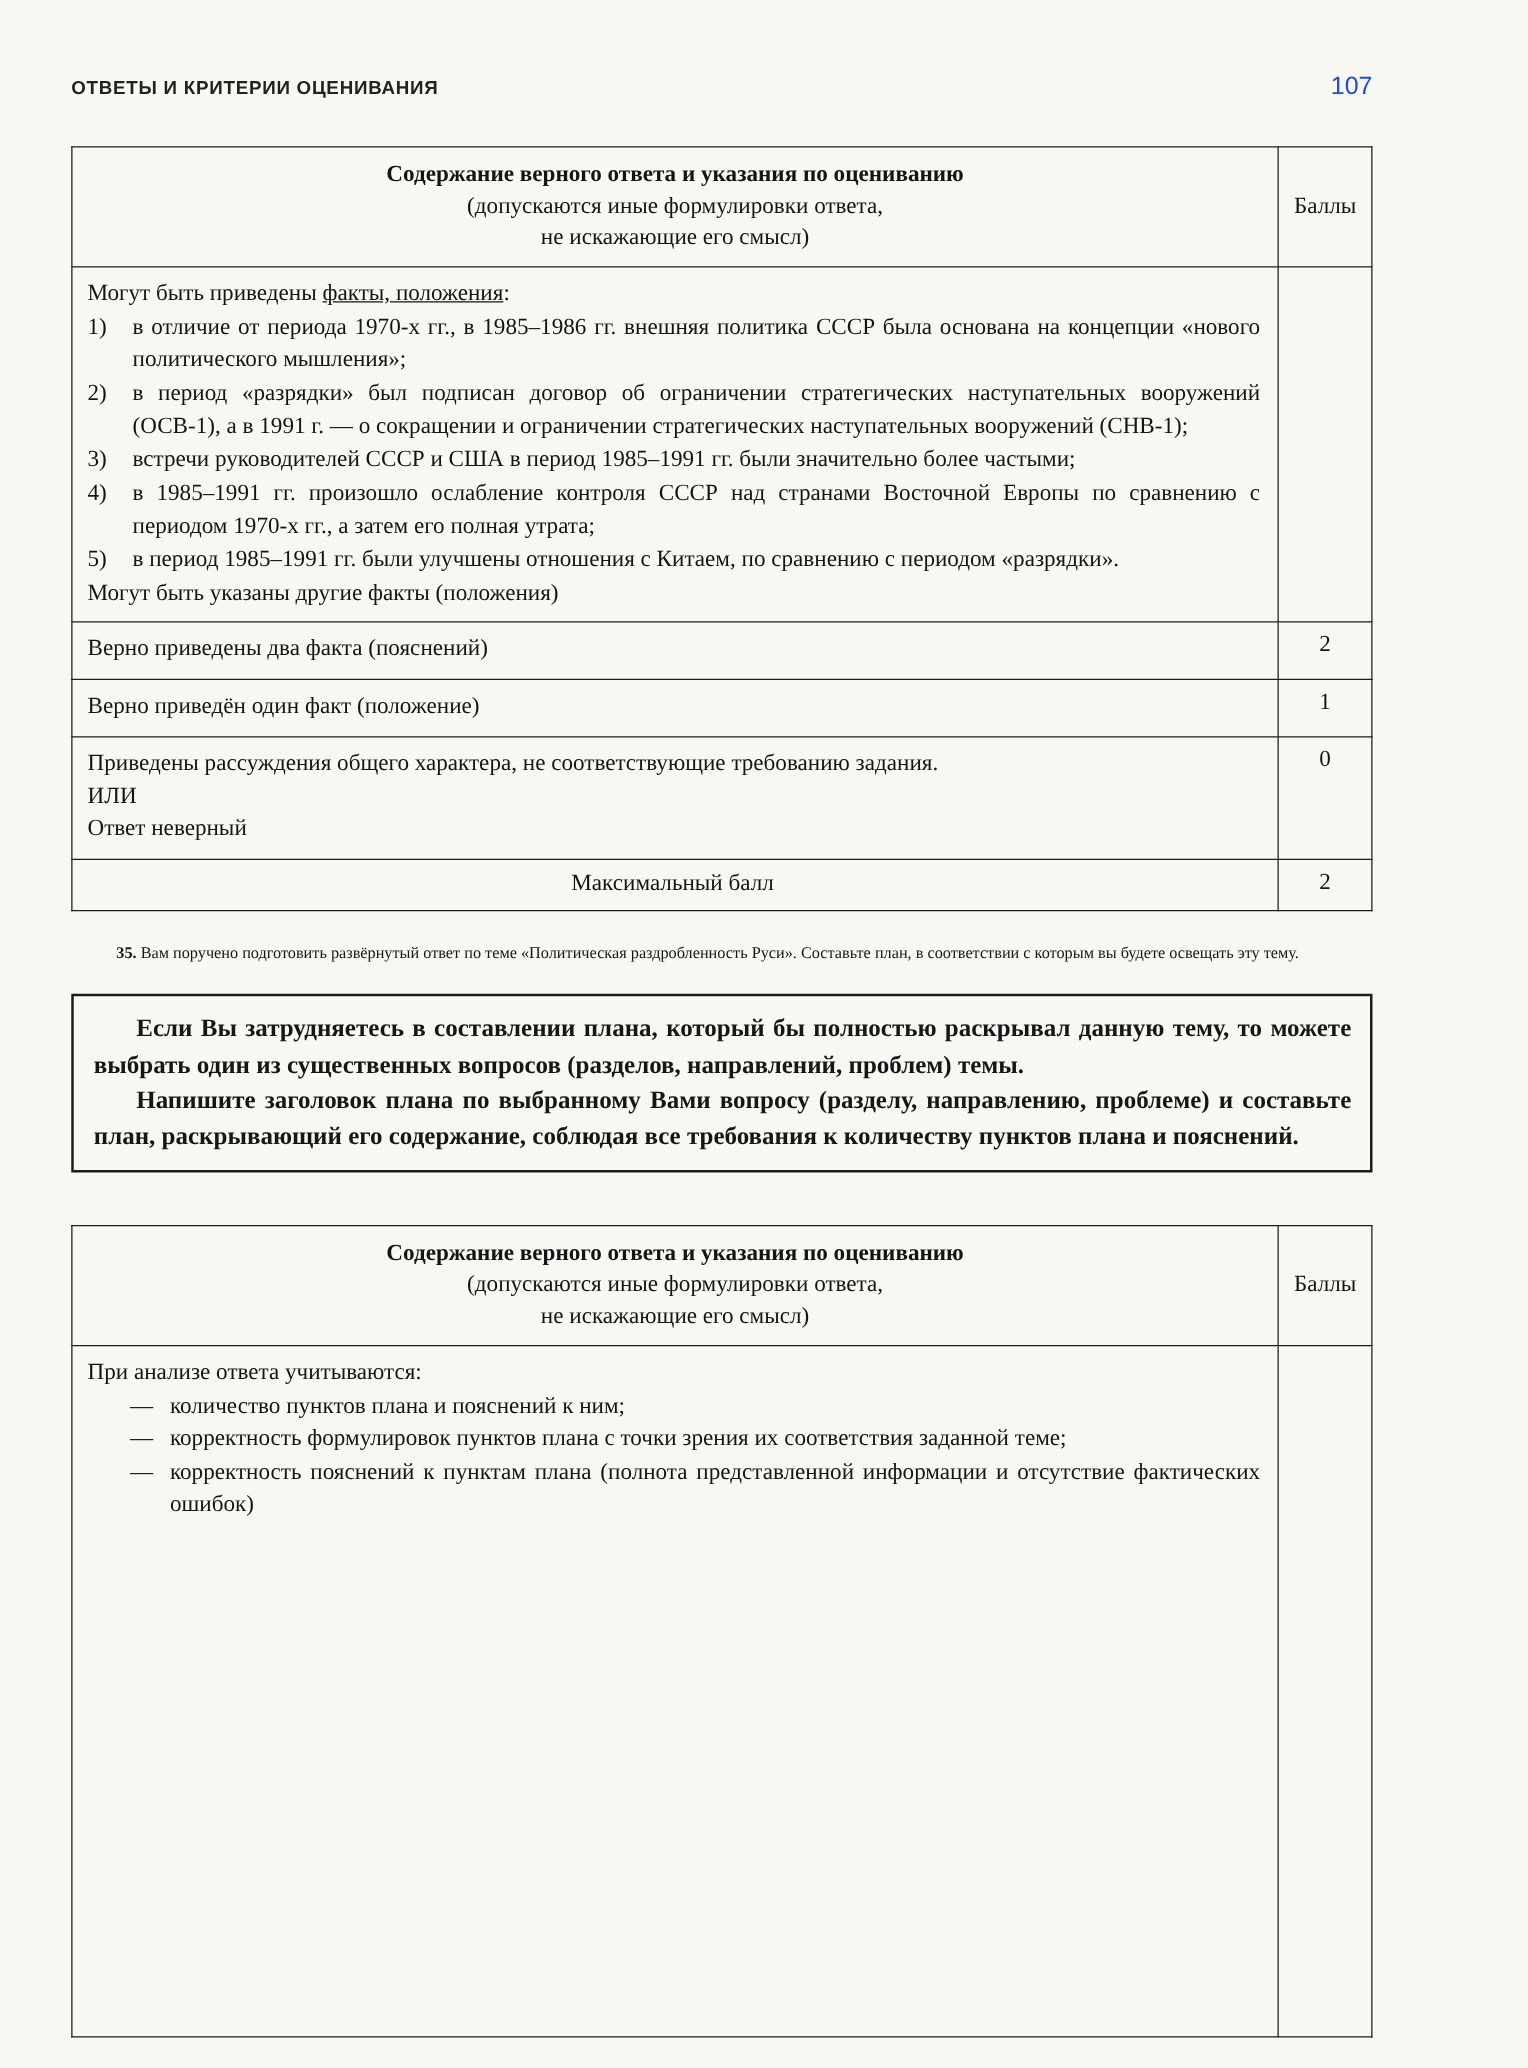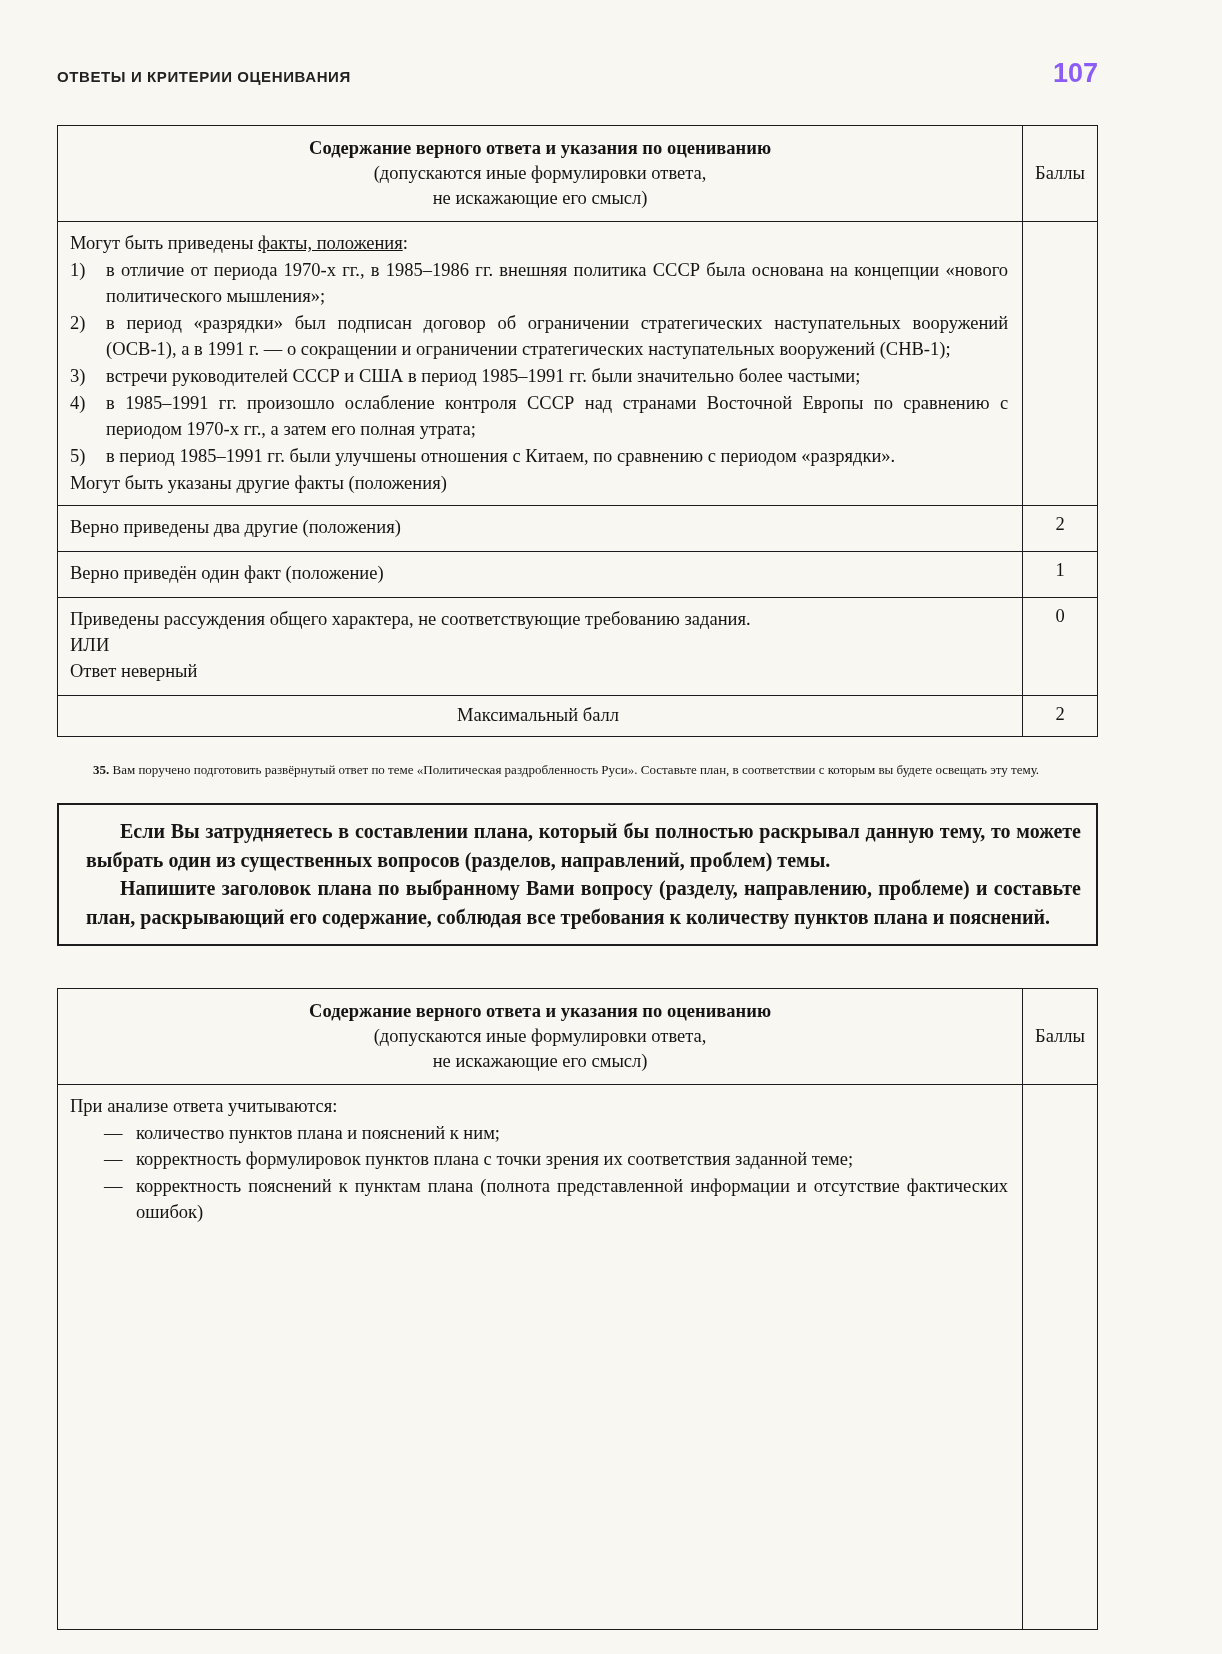--- a/index.html
+++ b/index.html
@@ -19,21 +19,21 @@
   
   .page-header {
     display: flex;
     justify-content: space-between;
     align-items: baseline;
     font-family: "Liberation Sans", "DejaVu Sans", sans-serif;
     margin-bottom: 36px;
     text-align: center;
   }
   .running-title { font-size: 15px; font-weight: bold; letter-spacing: 0.6px; color: #222; }
-  .page-number { font-size: 27px; font-weight: bold; color: #8b5cf6; }
+  .page-number { font-size: 20px; font-weight: normal; color: #1d4ed8; }
 
   
   table.criteria {
     width: 100%;
     border-collapse: collapse;
     font-size: 18.5px;
     color: #141414;
   }
   table.criteria th, table.criteria td {
     border: 1.7px solid #1c1c1c;
@@ -66,21 +66,21 @@
 
   
   .task-block { margin-top: 24px; font-size: 13px; line-height: 1.45; text-align: justify; }
   .task-block p { text-indent: 36px; }
   .bold { font-weight: bold; }
 
   
   .note-box {
     margin-top: 24px;
     border: 2.2px solid #1c1c1c;
-    padding: 12px 15px 13px 27px;
+    padding: 12px 15px 13px 16px;
     font-size: 20px;
     font-weight: bold;
     line-height: 1.42;
     text-align: justify;
   }
   .note-box p { text-indent: 34px; }
 
   
   .table2-wrap { margin-top: 42px; flex: 1; display: flex; }
   .table2-wrap table { height: 100%; }
@@ -132,21 +132,21 @@
           </div>
           <div class="num-item">
             <span class="num">5)</span>
             <span class="txt">в период 1985–1991 гг. были улучшены отношения с Китаем, по сравнению с периодом «разрядки».</span>
           </div>
           <p>Могут быть указаны другие факты (положения)</p>
         </td>
         <td class="points-cell"></td>
       </tr>
       <tr>
-        <td class="score-text">Верно приведены два другие (положения)</td>
+        <td class="score-text">Верно приведены два факта (пояснений)</td>
         <td class="points-cell">2</td>
       </tr>
       <tr>
         <td class="score-text">Верно приведён один факт (положение)</td>
         <td class="points-cell">1</td>
       </tr>
       <tr>
         <td class="score-text">
           <div>Приведены рассуждения общего характера, не соответствующие требованию задания.</div>
           <div>ИЛИ</div>

